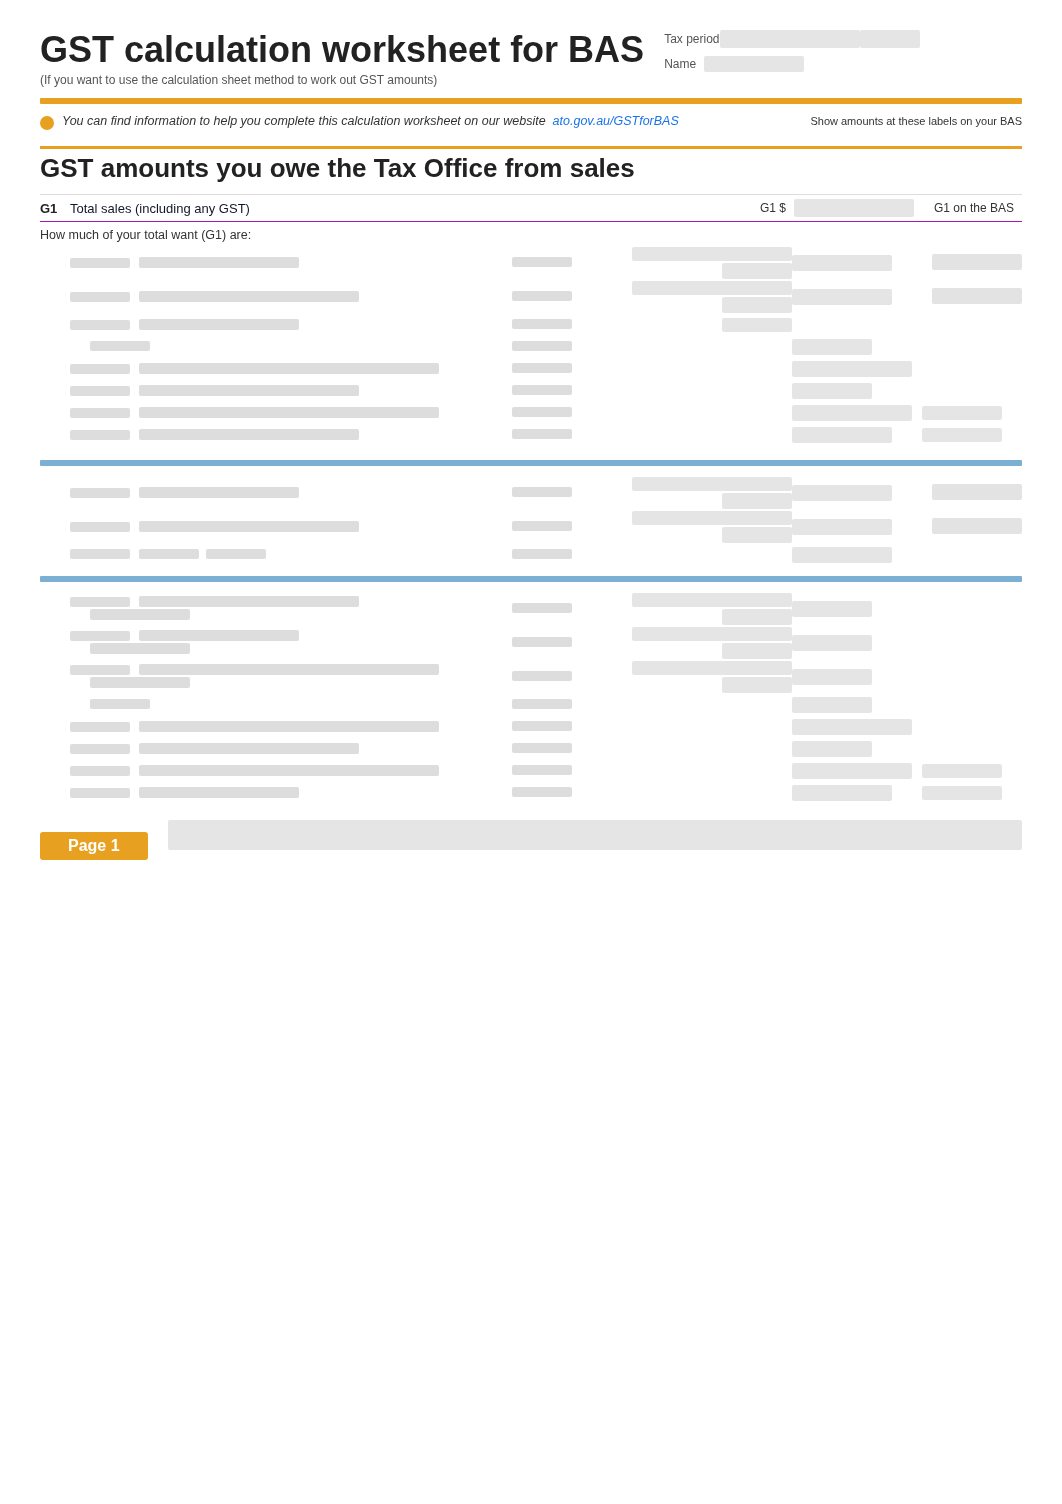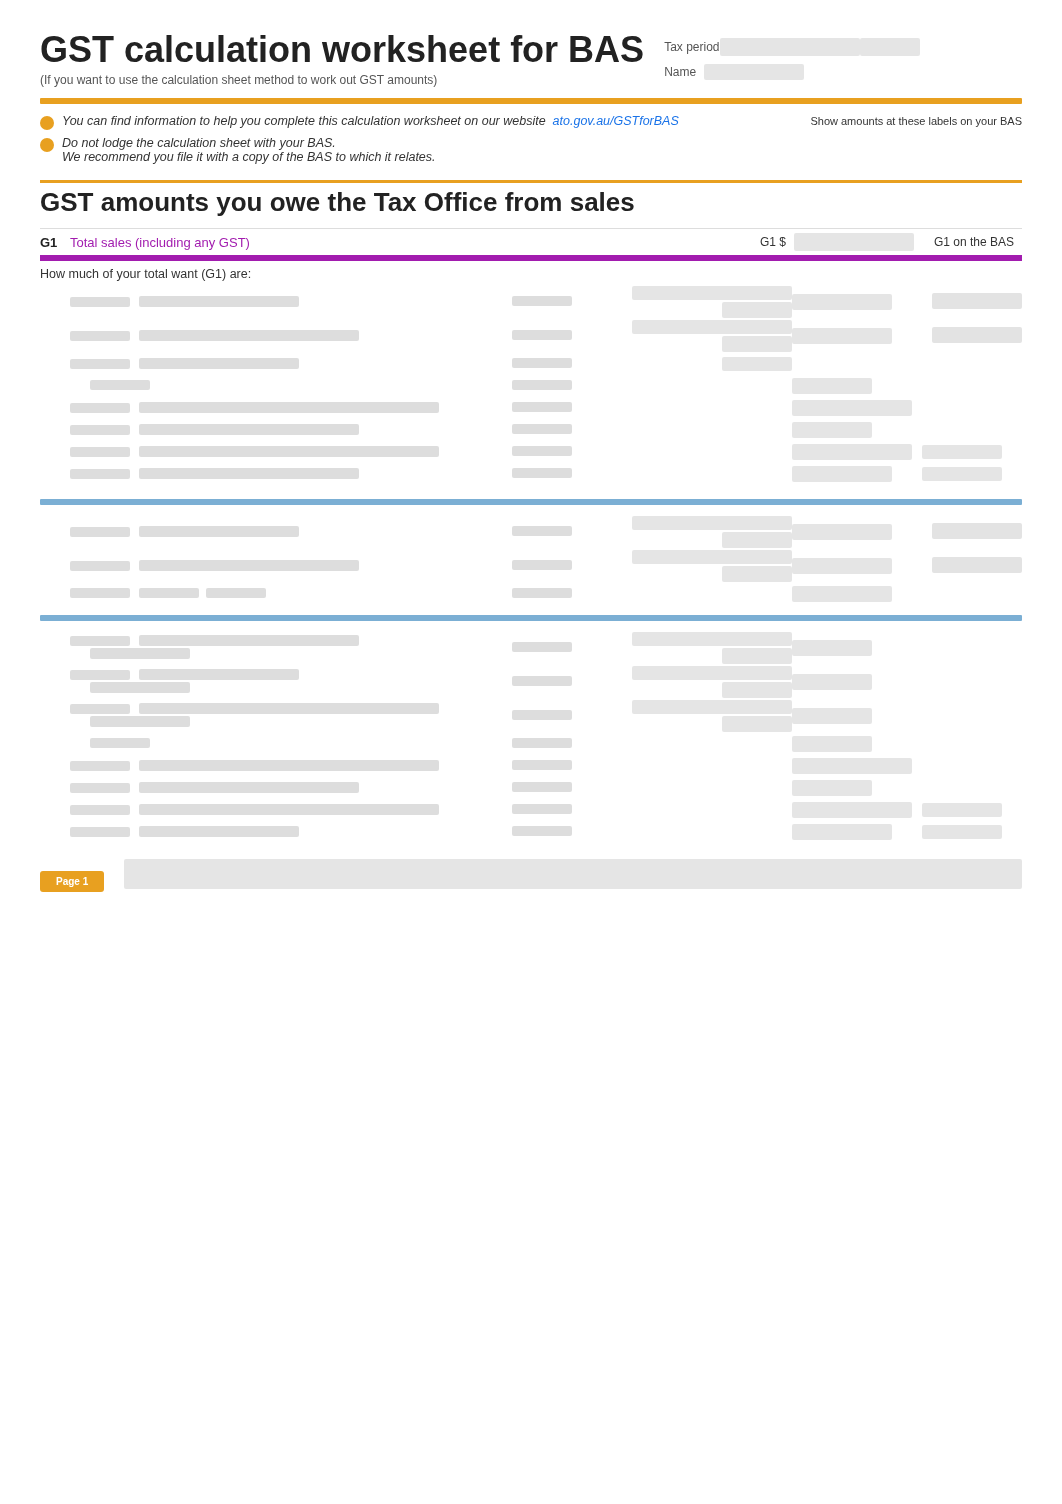--- a/index.html
+++ b/index.html
@@ -9,21 +9,21 @@
       color: #222;
       width: 1062px;
       min-height: 1504px;
       font-size: 13px;
     }
     .page {
       padding: 30px 40px 40px 40px;
     }
     .header-row {
       display: flex;
-      align-items: center;
+      align-items: flex-start;
       margin-bottom: 4px;
     }
     .main-title {
       font-size: 36px;
       font-weight: bold;
       color: #222;
       line-height: 1.1;
     }
     .tax-period-block {
       margin-left: 20px;
@@ -118,33 +118,33 @@
       opacity: 0.6;
       width: 90px;
       height: 16px;
     }
     
     .g1-row {
       display: flex;
       align-items: center;
       margin-bottom: 4px;
       border-top: 1px solid #ddd;
-      border-bottom: 6px solid #a21caf;
+      border-bottom: 1px solid #a21caf;
       padding: 4px 0;
     }
     .g1-id {
       font-size: 13px;
       font-weight: bold;
       color: #222;
       width: 30px;
     }
     .g1-text {
       flex: 1;
       font-size: 13px;
-      color: #a21caf;
+      color: #0f172a;
     }
     .g1-ref {
       font-size: 12px;
       color: #333;
       margin-right: 8px;
     }
     .how-much {
       font-size: 12.5px;
       color: #333;
       margin: 6px 0 4px 0;
@@ -166,22 +166,22 @@
     .bt-xs { width: 60px; height: 10px; }
     .bt-sm { width: 100px; height: 11px; }
     .bt-md { width: 160px; height: 11px; }
     .bt-lg { width: 220px; height: 11px; }
     .bt-xl { width: 300px; height: 11px; }
     .bottom-button {
       display: inline-block;
       background: #E8A020;
       color: #fff;
       border-radius: 3px;
-      padding: 5px 16px;
-      font-size: 10px;
+      padding: 5px 28px;
+      font-size: 16px;
       font-weight: bold;
       margin-top: 12px;
     }
     .info-and-show {
       display: flex;
       align-items: flex-start;
       gap: 20px;
     }
     .info-main {
       flex: 1;
@@ -253,27 +253,20 @@
 
   <div class="info-and-show">
     <div class="info-main">
       <div class="info-row">
         <div class="orange-dot"></div>
         <span class="info-text">
           <span>You can find information to help you complete this calculation worksheet on our website</span>
           &nbsp;<a class="info-link" href="#">ato.gov.au/GSTforBAS</a>
         </span>
       </div>
-      <div class="info-row">
-        <div class="orange-dot"></div>
-        <span class="info-text">
-          Do not lodge the calculation sheet with your BAS.<br>
-          We recommend you file it with a copy of the BAS to which it relates.
-        </span>
-      </div>
     </div>
     <div class="show-amounts-block">
       <span>Show amounts
 at these labels
 on your BAS</span>
     </div>
   </div>
 
   <div class="section-heading">GST amounts you owe the Tax Office from sales</div>
 

